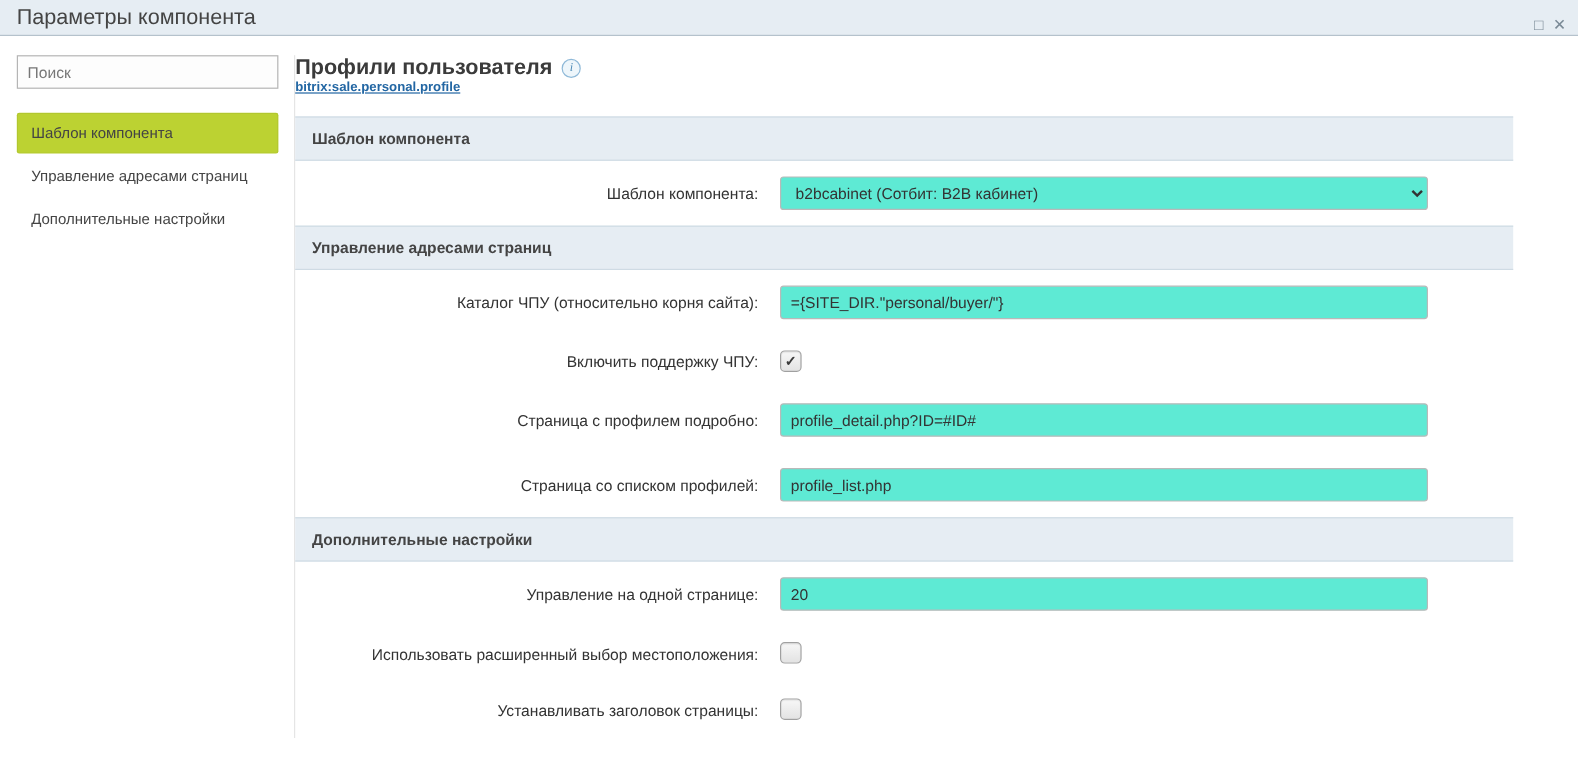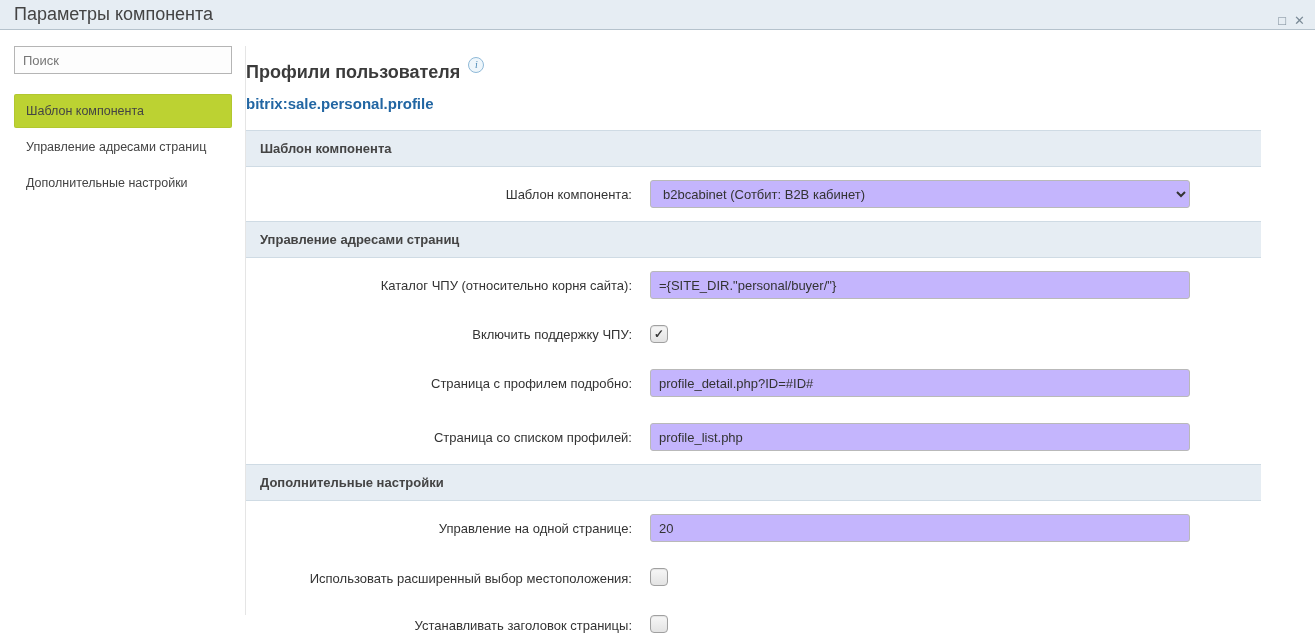--- a/index.html
+++ b/index.html
@@ -85,42 +85,42 @@
     }
     .page-title-row {
       display: flex;
       align-items: center;
       gap: 8px;
     }
     .page-title {
       font-size: 18px;
       font-weight: bold;
       color: #3b3b3b;
-      margin-top: 16px;
     }
     .info-icon {
       width: 16px;
       height: 16px;
       border: 1px solid #8fb9d8;
       border-radius: 50%;
       display: inline-flex;
       align-items: center;
       justify-content: center;
       font-size: 10px;
       font-style: italic;
       font-family: Georgia, serif;
       color: #4a88b5;
       background: #eef6fb;
       cursor: pointer;
     }
     .component-path {
       color: #2266a3;
-      font-size: 15px;
-      margin-top: 12px;
-      font-weight: bold;
+      font-size: 11px;
+      margin-top: 0;
+      font-weight: bold;
+      text-decoration: underline;
     }
     .section-header {
       background: #e6edf3;
       border-top: 1px solid #cfdbe4;
       border-bottom: 1px solid #cfdbe4;
       padding: 10px 14px;
       font-weight: bold;
       font-size: 13px;
       color: #444;
     }
@@ -142,21 +142,21 @@
     }
     .form-control select,
     .form-control input[type="text"] {
       width: 540px;
       max-width: 100%;
       height: 28px;
       border: 1px solid #b9b9b9;
       border-radius: 3px;
       padding: 0 8px;
       font-size: 13px;
-      background: #c4b5fd;
+      background: #5eead4;
       color: #333;
     }
     .form-control select {
       appearance: auto;
     }
     .bx-checkbox {
       width: 18px;
       height: 18px;
       border: 1px solid #a0a0a0;
       border-radius: 4px;

